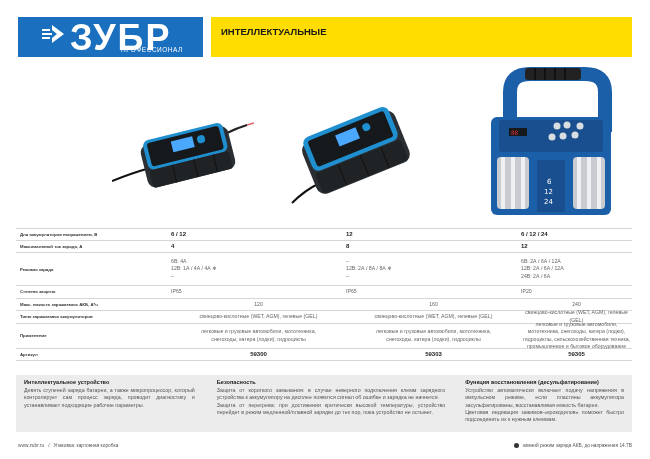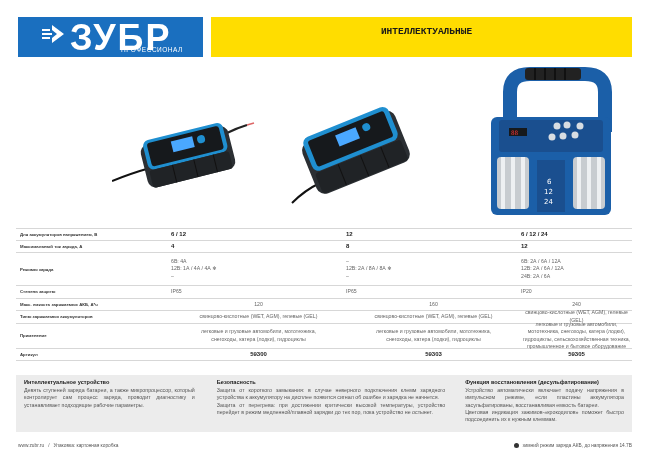--- a/index.html
+++ b/index.html
@@ -11,21 +11,21 @@
     background: #1a6fbf; color: #fff;
   }
   .logo .arrow { position: absolute; left: 24px; top: 8px; width: 22px; height: 18px; }
   .logo .brand { position: absolute; left: 52px; top: 8px; font-family: "Liberation Sans", sans-serif; font-weight: bold; font-size: 36px; letter-spacing: 2px; line-height: 26px; }
   .logo .sub { position: absolute; left: 103px; top: 29px; font-family: "Liberation Sans", sans-serif; font-size: 6.5px; letter-spacing: 0.5px; }
 
   .banner {
     position: absolute; left: 211px; top: 17px; width: 421px; height: 40px;
     background: #ffdd00; padding: 9px 0 0 10px;
   }
-  .banner .line { font-family: Liberation Mono, monospace; font-weight: bold; font-size: 9.5px; line-height: 12px; color: #1a1a1a; text-align: center; }
+  .banner .line { font-family: Liberation Sans, sans-serif; font-weight: bold; font-size: 9.5px; line-height: 12px; color: #1a1a1a; }
 
   .product { position: absolute; }
   .p1 { left: 112px; top: 113px; width: 145px; height: 80px; }
   .p2 { left: 290px; top: 95px; width: 125px; height: 110px; }
   .p3 { left: 485px; top: 62px; width: 132px; height: 158px; }
   .spec-table { position: absolute; left: 16px; top: 228px; width: 616px; }
   .row { display: flex; border-bottom: 1px solid #d7d7d7; align-items: center; }
   .row:first-child { border-top: 1px solid #d7d7d7; }
   .row .label { width: 155px; font-size: 4.3px; font-weight: bold; color: #333; padding-left: 4px; font-family: "Liberation Sans", sans-serif; }
   .row .cell { font-size: 5.2px; color: #666; font-family: "Liberation Sans", sans-serif; line-height: 7.5px; }

